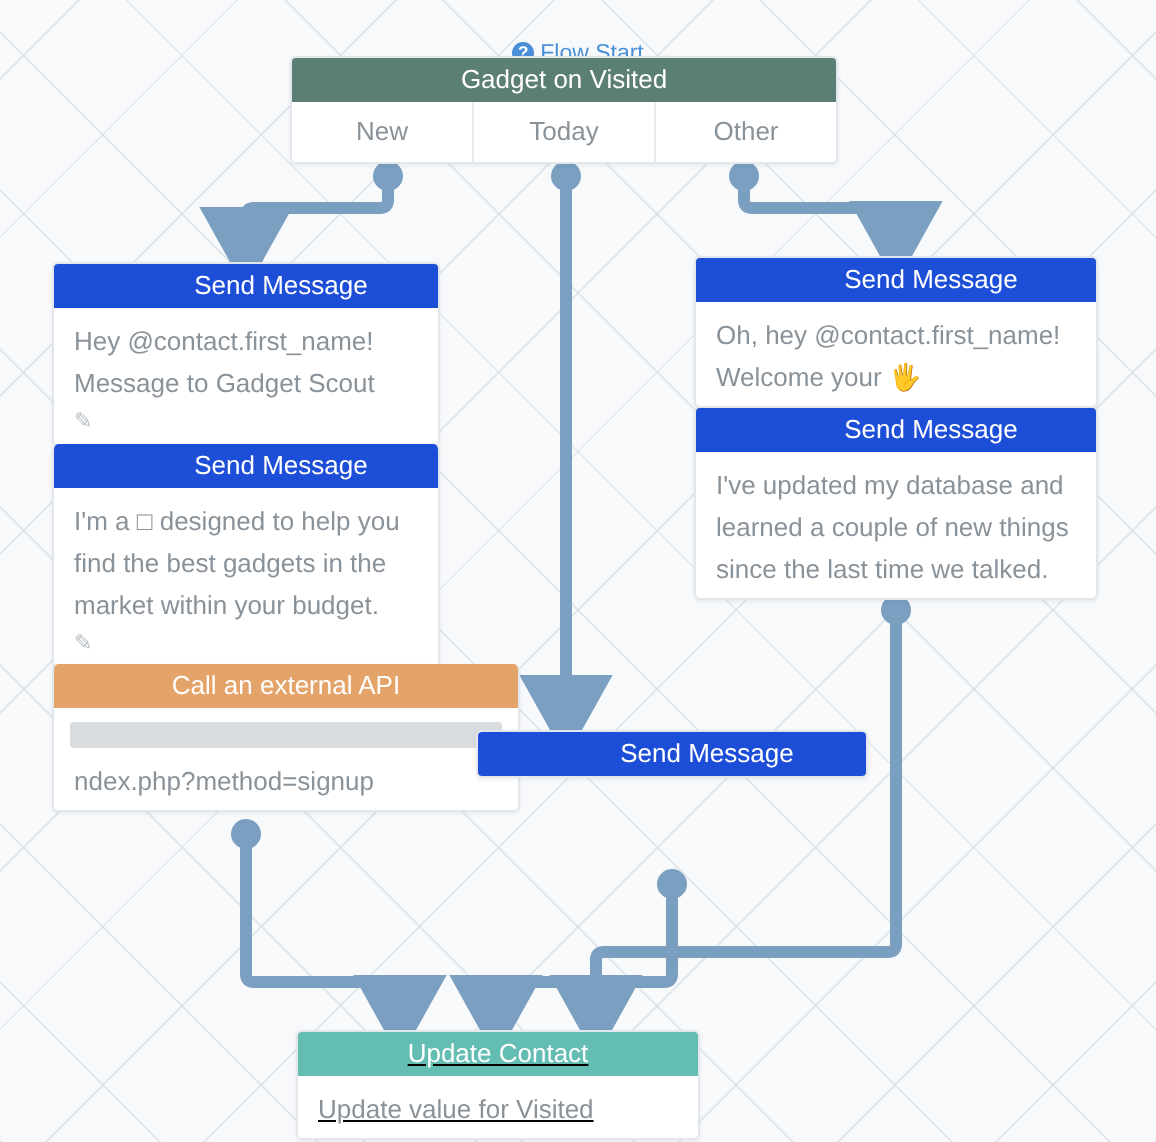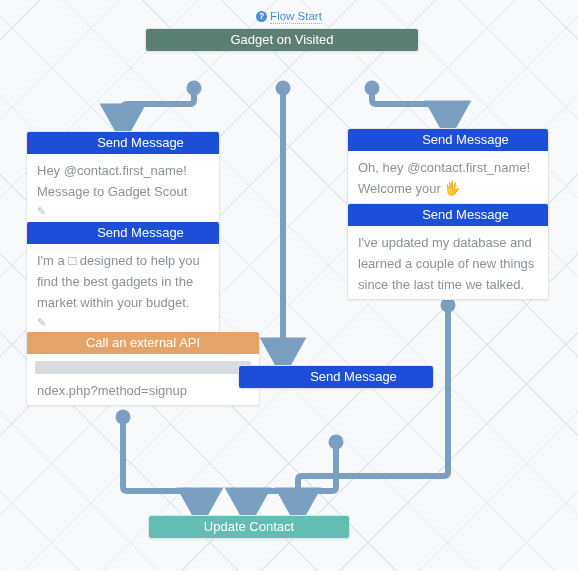--- a/index.html
+++ b/index.html
@@ -30,21 +30,21 @@
     inset: 0;
     width: 578px;
     height: 571px;
     pointer-events: none;
   }
 
   
   .flow-start {
     position: absolute;
     left: 0; right: 0;
-    top: 9px;
+    top: 20px;
     text-align: center;
     font-size: 11.5px;
     line-height: 14px;
     white-space: nowrap;
   }
   .flow-start .help-badge {
     display: inline-block;
     width: 11px; height: 11px;
     border-radius: 50%;
     background: #4a90d9;
@@ -125,21 +125,21 @@
   }
   .branch:last-child { border-right: none; }
 
   
   #msg-new-1    { left: 26px;  top: 131px; width: 194px; }
   #msg-new-2    { left: 26px;  top: 222px; width: 194px; }
   #api-node     { left: 26px;  top: 332px; width: 234px; }
   #msg-today    { left: 238px; top: 365px; width: 196px; }
   #msg-other-1  { left: 347px; top: 128px; width: 202px; }
   #msg-other-2  { left: 347px; top: 203px; width: 202px; }
-  #update-node  { left: 148px; top: 515px; width: 202px; }
+  #update-node  { left: 148px; top: 515px; width: 202px; text-decoration: underline; }
 
   
   #msg-new-2, #api-node { border-top: none; }
 </style>
 </head>
 <body>
 
 <div id="canvas"></div>
 
 <svg id="edges" viewBox="0 0 578 571">
@@ -172,20 +172,25 @@
     <circle cx="448" cy="305" r="7.5"></circle>
   </g>
 </svg>
 
 <div class="flow-start">
   <span class="help-badge">?</span><span class="fs-label">Flow Start</span>
 </div>
 
 <div class="node" id="split-node">
   <div class="hdr green">Gadget on Visited</div>
+  <div class="branch-row">
+    <div class="branch">New</div>
+    <div class="branch">Today</div>
+    <div class="branch">Other</div>
+  </div>
 </div>
 
 <div class="node" id="msg-new-1">
   <div class="hdr blue">Send Message</div>
   <div class="body-text">Hey @contact.first_name! Message to Gadget Scout</div>
   <span class="pencil">✎</span>
 </div>
 
 <div class="node" id="msg-new-2">
   <div class="hdr blue">Send Message</div>
@@ -208,13 +213,14 @@
   <div class="body-text">Oh, hey @contact.first_name! Welcome your 🖐</div>
 </div>
 
 <div class="node" id="msg-other-2">
   <div class="hdr blue">Send Message</div>
   <div class="body-text">I've updated my database and learned a couple of new things since the last time we talked.</div>
 </div>
 
 <div class="node" id="update-node">
   <div class="hdr teal">Update Contact</div>
+  <div class="body-text">Update value for Visited</div>
 </div>
 
 </body></html>

